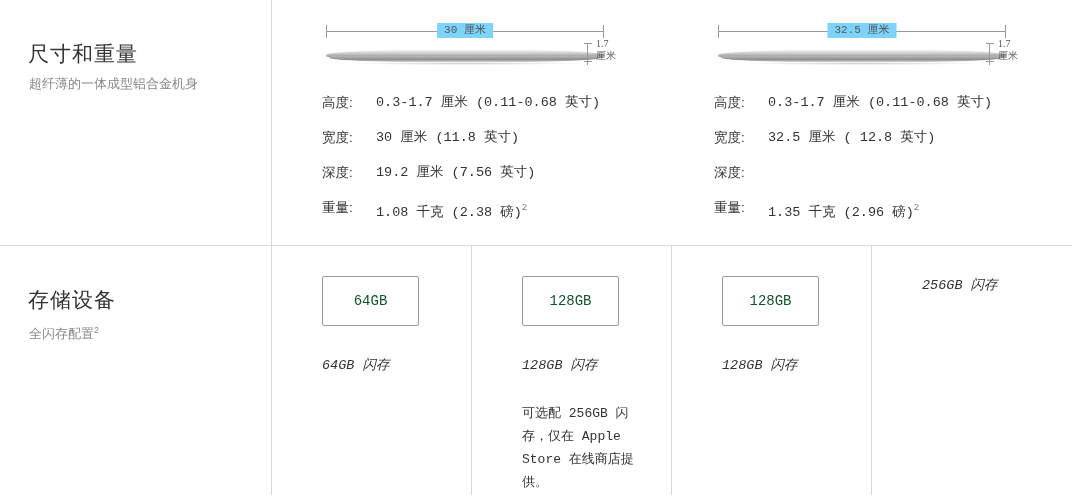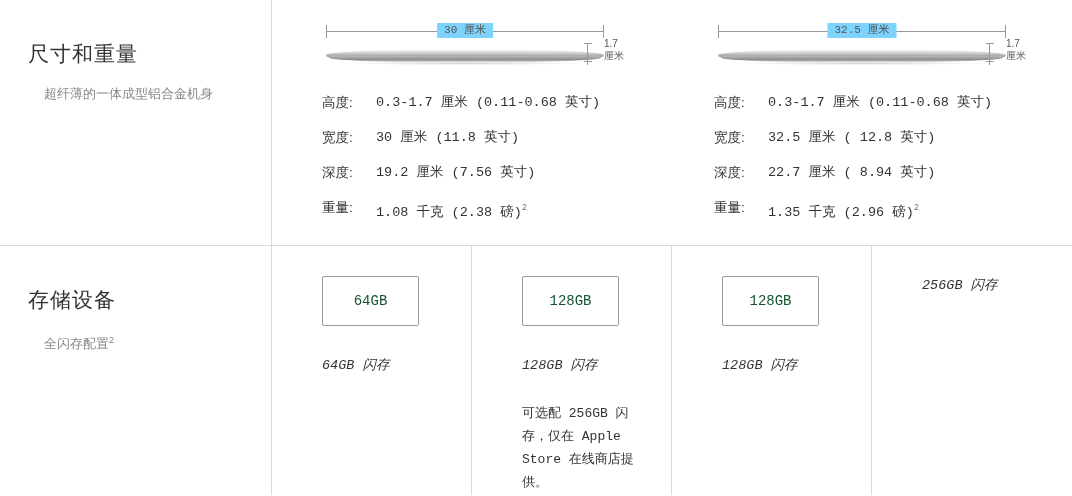--- a/index.html
+++ b/index.html
@@ -40,21 +40,21 @@
     font-size: 21px;
     color: #333333;
     letter-spacing: 1px;
     margin: 12px 0 6px 0;
     font-weight: normal;
   }
   .label-sub {
     font-size: 13px;
     color: #888888;
     line-height: 20px;
-    margin: 16px;
+    margin: 1px;
   }
   .label-sub sup {
     font-size: 9px;
     vertical-align: super;
   }
 
   .content-col {
     flex: 1 1 auto;
     display: flex;
     position: relative;
@@ -169,26 +169,26 @@
     position: absolute;
     left: 0;
     width: 8px;
     height: 1px;
     background: #999999;
   }
   .meas-right .cap-t { top: 3px; }
   .meas-right .cap-b { top: 21px; }
   .meas-right .vtext {
     position: absolute;
-    left: 20px;
+    left: 12px;
     top: -2px;
     font-size: 10px;
     line-height: 12px;
     color: #555555;
-    font-family: Liberation Sans, sans-serif;
+    font-family: Liberation Serif, serif;
     width: 22px;
   }
 
   .spec-list {
     margin-top: 12px;
   }
   .spec-row {
     display: flex;
     font-size: 13.5px;
     line-height: 22px;
@@ -330,21 +330,20 @@
           <div class="spec-row">
             <span class="spec-key">高度:</span>
             <span class="spec-val">0.3-1.7 厘米 (0.11-0.68 英寸)</span>
           </div>
           <div class="spec-row">
             <span class="spec-key">宽度:</span>
             <span class="spec-val">32.5 厘米 ( 12.8 英寸)</span>
           </div>
           <div class="spec-row">
             <span class="spec-key">深度:</span>
-            <span class="spec-val">22.7 厘米 ( 8.94 英寸)</span>
           </div>
           <div class="spec-row">
             <span class="spec-key">重量:</span>
             <span class="spec-val"><span>1.35 千克 (2.96 磅)</span><sup>2</sup></span>
           </div>
         </div>
       </div>
 
     </div>
   </div>

